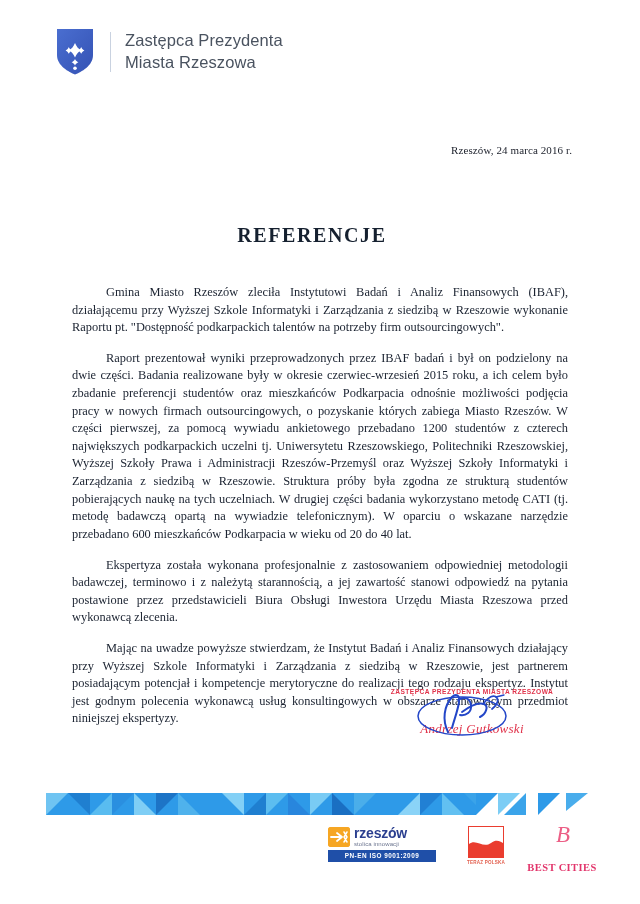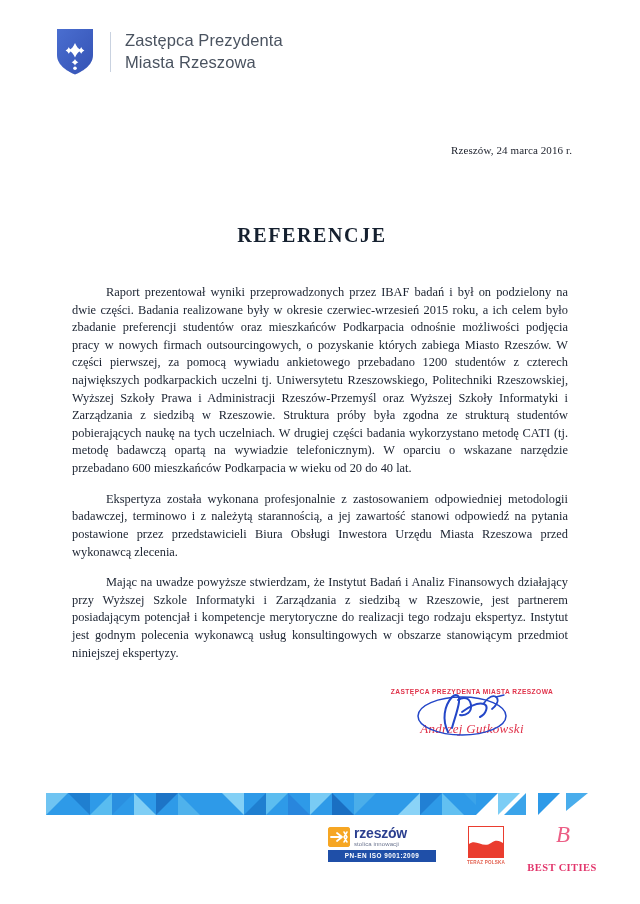--- a/index.html
+++ b/index.html
@@ -278,20 +278,21 @@
     <div>Zastępca Prezydenta</div>
     <div>Miasta Rzeszowa</div>
   </div>
 </div>
 
 <div class="date-line">Rzeszów, 24 marca 2016 r.</div>
 
 <div class="doc-title">REFERENCJE</div>
 
 <div class="body-copy">
+  <p>Gmina Miasto Rzeszów zleciła Instytutowi Badań i Analiz Finansowych (IBAF), działającemu przy Wyższej Szkole Informatyki i Zarządzania z siedzibą w Rzeszowie wykonanie Raportu pt. "Dostępność podkarpackich talentów na potrzeby firm outsourcingowych".</p>
   <p>Raport prezentował wyniki przeprowadzonych przez IBAF badań i był on podzielony na dwie części. Badania realizowane były w okresie czerwiec-wrzesień 2015 roku, a ich celem było zbadanie preferencji studentów oraz mieszkańców Podkarpacia odnośnie możliwości podjęcia pracy w nowych firmach outsourcingowych, o pozyskanie których zabiega Miasto Rzeszów. W części pierwszej, za pomocą wywiadu ankietowego przebadano 1200 studentów z czterech największych podkarpackich uczelni tj. Uniwersytetu Rzeszowskiego, Politechniki Rzeszowskiej, Wyższej Szkoły Prawa i Administracji Rzeszów-Przemyśl oraz Wyższej Szkoły Informatyki i Zarządzania z siedzibą w Rzeszowie. Struktura próby była zgodna ze strukturą studentów pobierających naukę na tych uczelniach. W drugiej części badania wykorzystano metodę CATI (tj. metodę badawczą opartą na wywiadzie telefonicznym). W oparciu o wskazane narzędzie przebadano 600 mieszkańców Podkarpacia w wieku od 20 do 40 lat.</p>
   <p>Ekspertyza została wykonana profesjonalnie z zastosowaniem odpowiedniej metodologii badawczej, terminowo i z należytą starannością, a jej zawartość stanowi odpowiedź na pytania postawione przez przedstawicieli Biura Obsługi Inwestora Urzędu Miasta Rzeszowa przed wykonawcą zlecenia.</p>
   <p>Mając na uwadze powyższe stwierdzam, że Instytut Badań i Analiz Finansowych działający przy Wyższej Szkole Informatyki i Zarządzania z siedzibą w Rzeszowie, jest partnerem posiadającym potencjał i kompetencje merytoryczne do realizacji tego rodzaju ekspertyz. Instytut jest godnym polecenia wykonawcą usług konsultingowych w obszarze stanowiącym przedmiot niniejszej ekspertyzy.</p>
 </div>
 
 <div class="signature-block">
   <div class="stamp-title">ZASTĘPCA PREZYDENTA MIASTA RZESZOWA</div>
   <div class="stamp-name">Andrzej Gutkowski</div>
   <svg class="handsign" viewBox="0 0 150 62">
     <g fill="none" stroke="#2346c8" stroke-width="1.6" stroke-linecap="round">

